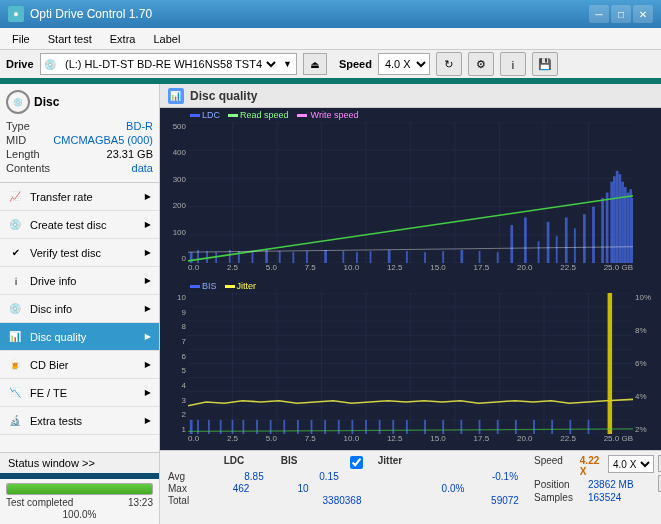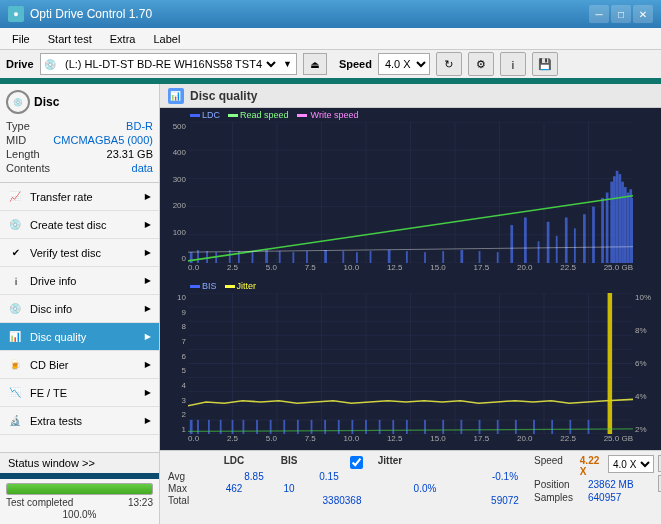--- a/index.html
+++ b/index.html
@@ -451,21 +451,21 @@
           </div>
 
           <div style="display:flex;align-items:center;font-size:10px;margin-bottom:1px;gap:20px;">
             <span style="width:36px;color:#333;">Avg</span>
             <span style="width:60px;text-align:center;color:#0044cc;">8.85</span>
             <span style="width:50px;text-align:center;color:#0044cc;">0.15</span>
             <span style="width:86px;"></span>
             <span style="width:50px;text-align:center;color:#0044cc;">-0.1%</span>
           </div>
 
-          <div style="display:flex;align-items:center;font-size:10px;margin-bottom:1px;">
+          <div style="display:flex;align-items:center;font-size:10px;margin-bottom:1px;gap:7px;">
             <span style="width:36px;color:#333;">Max</span>
             <span style="width:60px;text-align:center;color:#0044cc;">462</span>
             <span style="width:50px;text-align:center;color:#0044cc;">10</span>
             <span style="width:86px;"></span>
             <span style="width:50px;text-align:center;color:#0044cc;">0.0%</span>
           </div>
 
           <div style="display:flex;align-items:center;font-size:10px;justify-content:space-between;">
             <span style="width:36px;color:#333;">Total</span>
             <span style="width:60px;text-align:center;color:#0044cc;">3380368</span>
@@ -480,21 +480,21 @@
             <select style="height:18px;font-size:10px;border:1px solid #aaa;background:white;">
               <option>4.0 X</option>
             </select>
           </div>
           <div style="display:flex;gap:4px;">
             <span style="color:#333;width:50px;">Position</span>
             <span style="color:#0044cc;">23862 MB</span>
           </div>
           <div style="display:flex;gap:4px;">
             <span style="color:#333;width:50px;">Samples</span>
-            <span style="color:#0044cc;">640957</span>
+            <span style="color:#0044cc;">163524</span>
           </div>
         </div>
 
         <div style="display:flex;flex-direction:column;gap:3px;">
           <button class="start-btn">Start full</button>
           <button class="start-btn">Start part</button>
         </div>
       </div>
     </div>
   </div>

